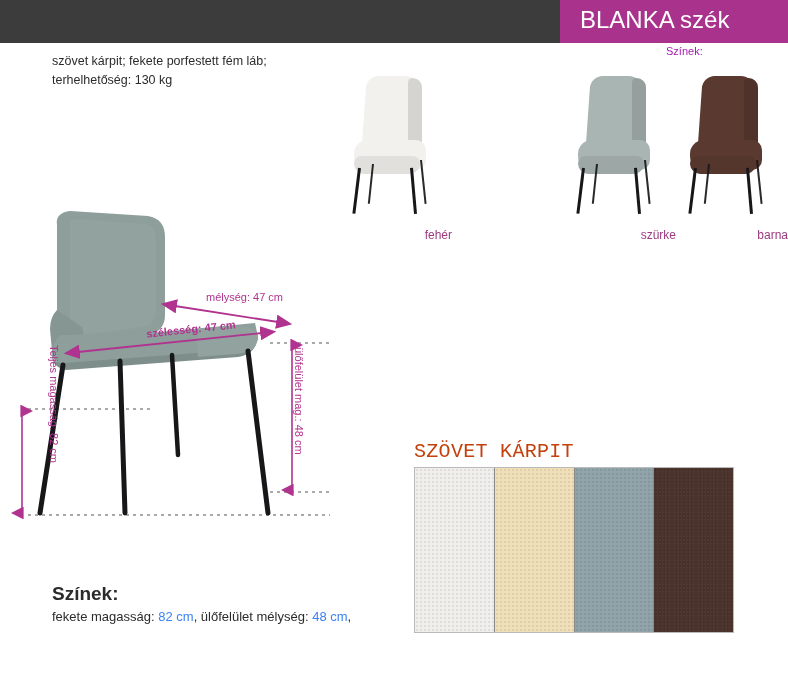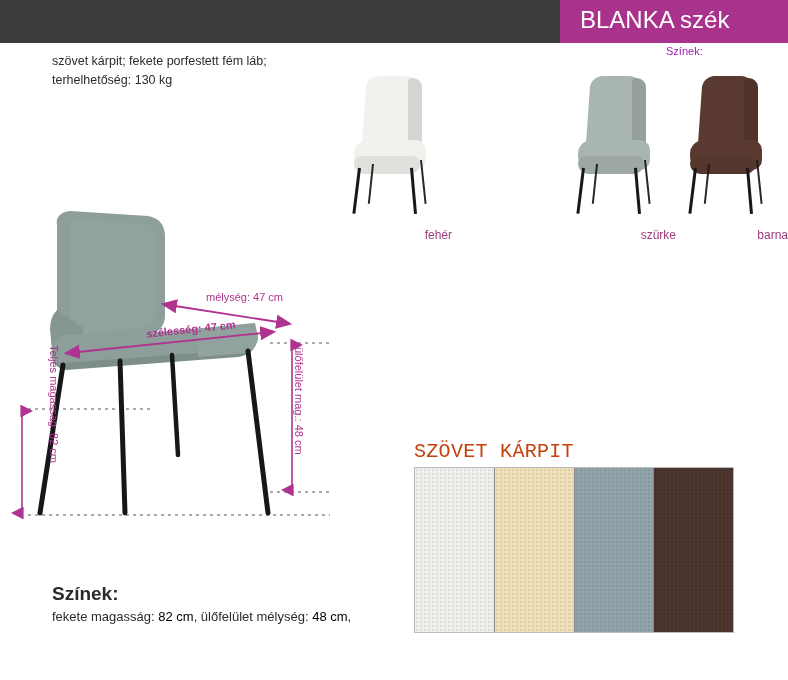--- a/index.html
+++ b/index.html
@@ -85,21 +85,21 @@
   .dim-text{
     position:absolute;color:#b0338f;font-size:11px;white-space:nowrap;
   }
   .dim-text.bold{font-weight:bold;color:#b0338f;}
   .vert{transform-origin:left top;}
 
   
   .meretek{position:absolute;left:52px;top:583px;width:400px;}
   .meretek-title{font-size:19px;font-weight:bold;color:#2b2b2b;margin:0 0 3px 0;}
   .meretek-line{font-size:13px;color:#2b2b2b;line-height:18px;white-space:nowrap;}
-  .meretek-line .v{color:#000000;}
+  .meretek-line .v{color:#3b82f6;}
 
   
   .fabric-title{
     position:absolute;left:414px;top:440px;
     font-size:20px;color:#c2410c;letter-spacing:.3px;font-family:Liberation Mono, monospace;
   }
   .fabric-strip{
     position:absolute;left:414px;top:467px;width:320px;height:166px;
     display:flex;border:1px solid #b9b9b9;box-sizing:border-box;
   }

